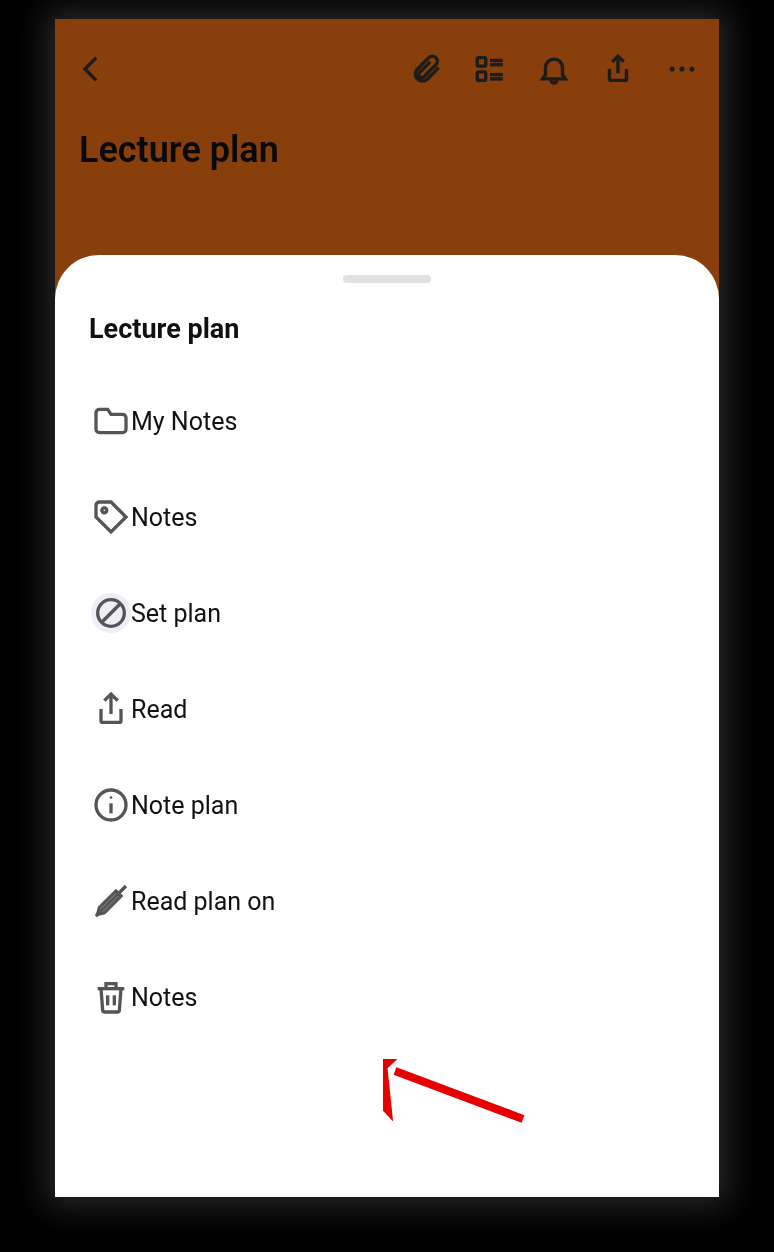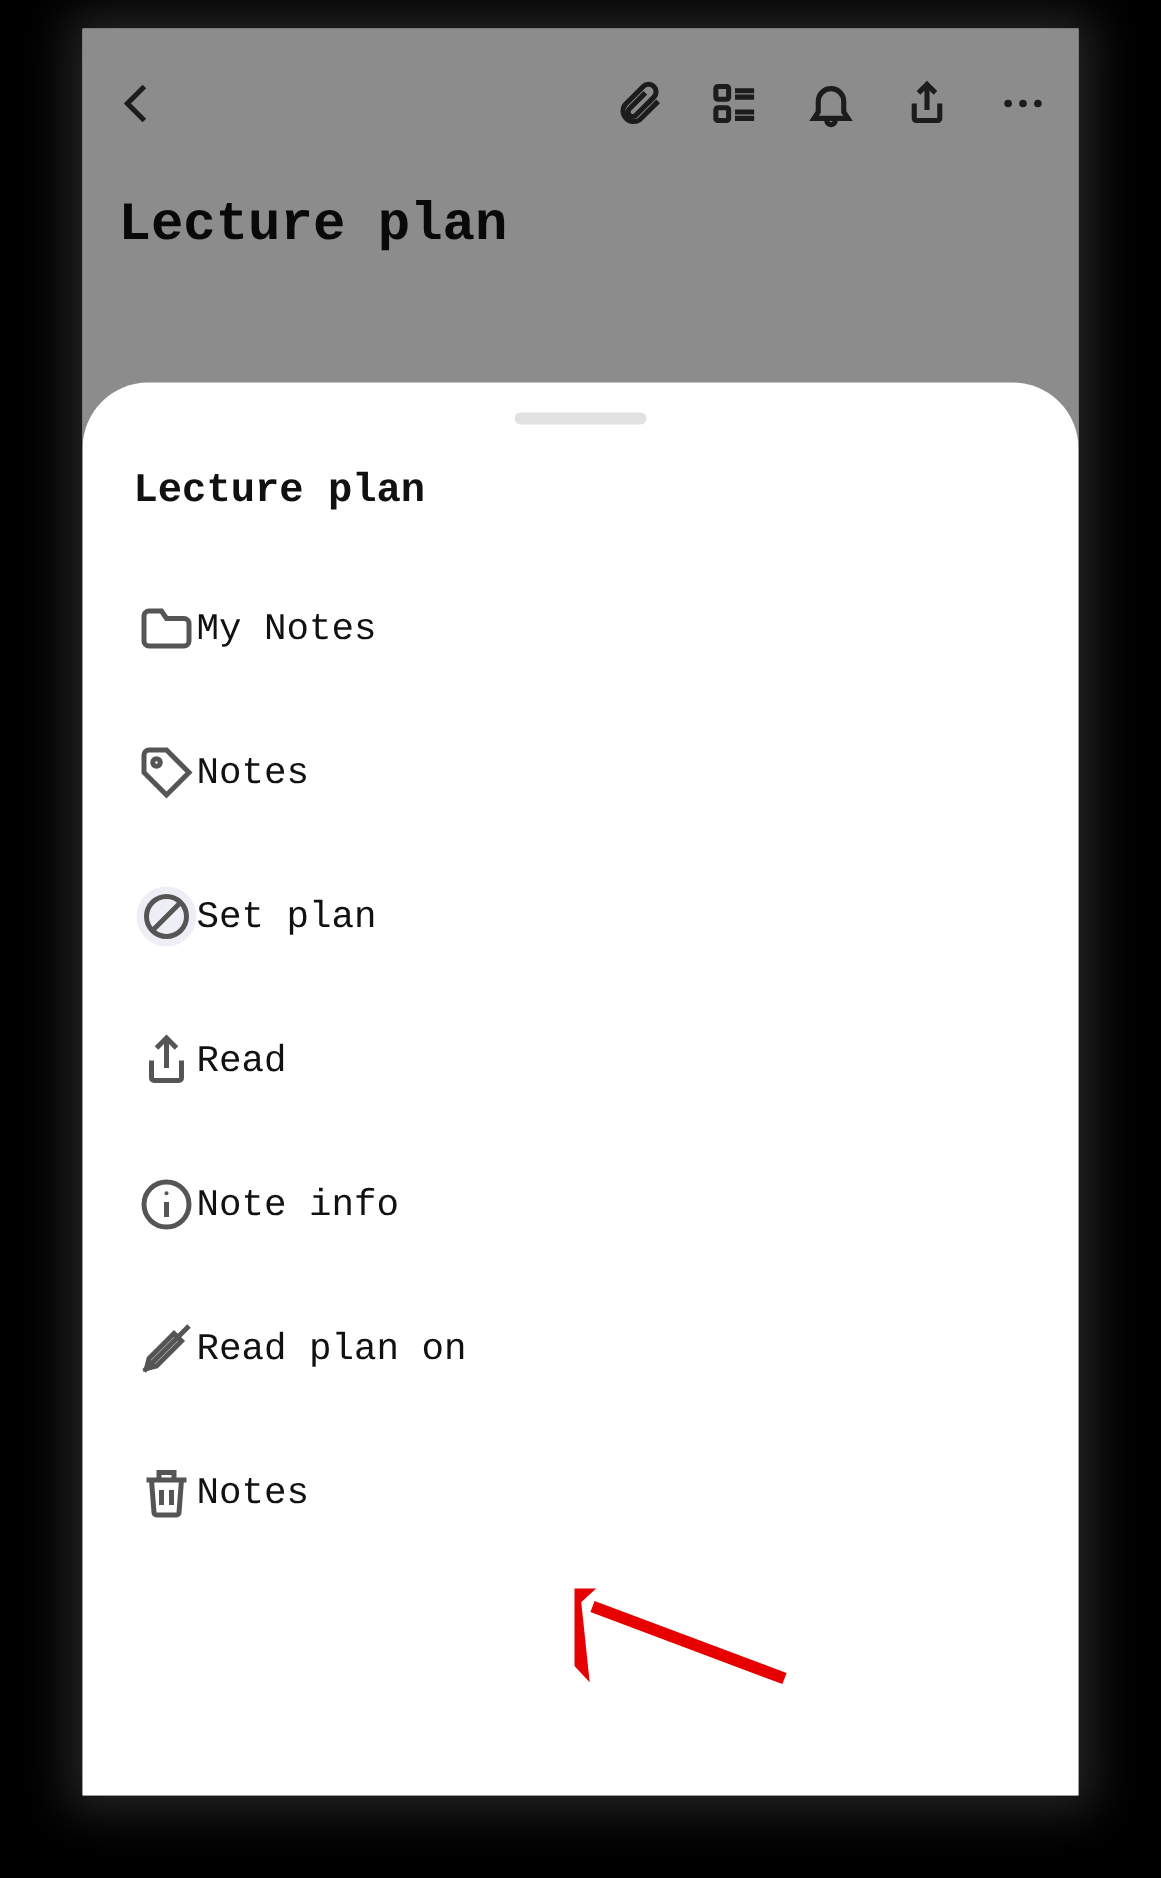--- a/index.html
+++ b/index.html
@@ -8,24 +8,23 @@
     background: #000;
     font-family: -apple-system, BlinkMacSystemFont, "Segoe UI", Roboto, sans-serif;
     position: relative;
   }
   .frame {
     position: absolute;
     left: 55px;
     top: 19px;
     width: 664px;
     height: 1178px;
-    background: #ffffff;
+    background: #f97316;
     box-shadow: 0 0 30px 10px rgba(255,255,255,0.15);
     overflow: hidden;
-    font-family: Liberation Mono, monospace;
   }
   .topbar {
     display: flex;
     align-items: center;
     justify-content: space-between;
     padding: 18px 20px 8px 20px;
     height: 90px;
   }
   .topbar .left { display: flex; align-items: center; }
   .topbar .right { display: flex; align-items: center; gap: 30px; }
@@ -203,21 +202,21 @@
 
 
       <div class="menu-item">
         <div class="mic">
           <svg viewBox="0 0 24 24">
               <circle cx="12" cy="12" r="9"></circle>
               <line x1="12" y1="11" x2="12" y2="17"></line>
               <circle cx="12" cy="7.5" r="0.8" fill="#555" stroke="none"></circle>
             </svg>
         </div>
-        <span class="label">Note info</span>
+        <span class="label">Note plan</span>
       </div>
 
       <div class="menu-item">
         <div class="mic">
           <svg viewBox="0 0 24 24">
               <path d="M4 20l4-1 10-10-3-3L5 16l-1 4z"></path>
               <line x1="3" y1="21" x2="21" y2="3"></line>
             </svg>
         </div>
         <span class="label">Read plan on</span>

